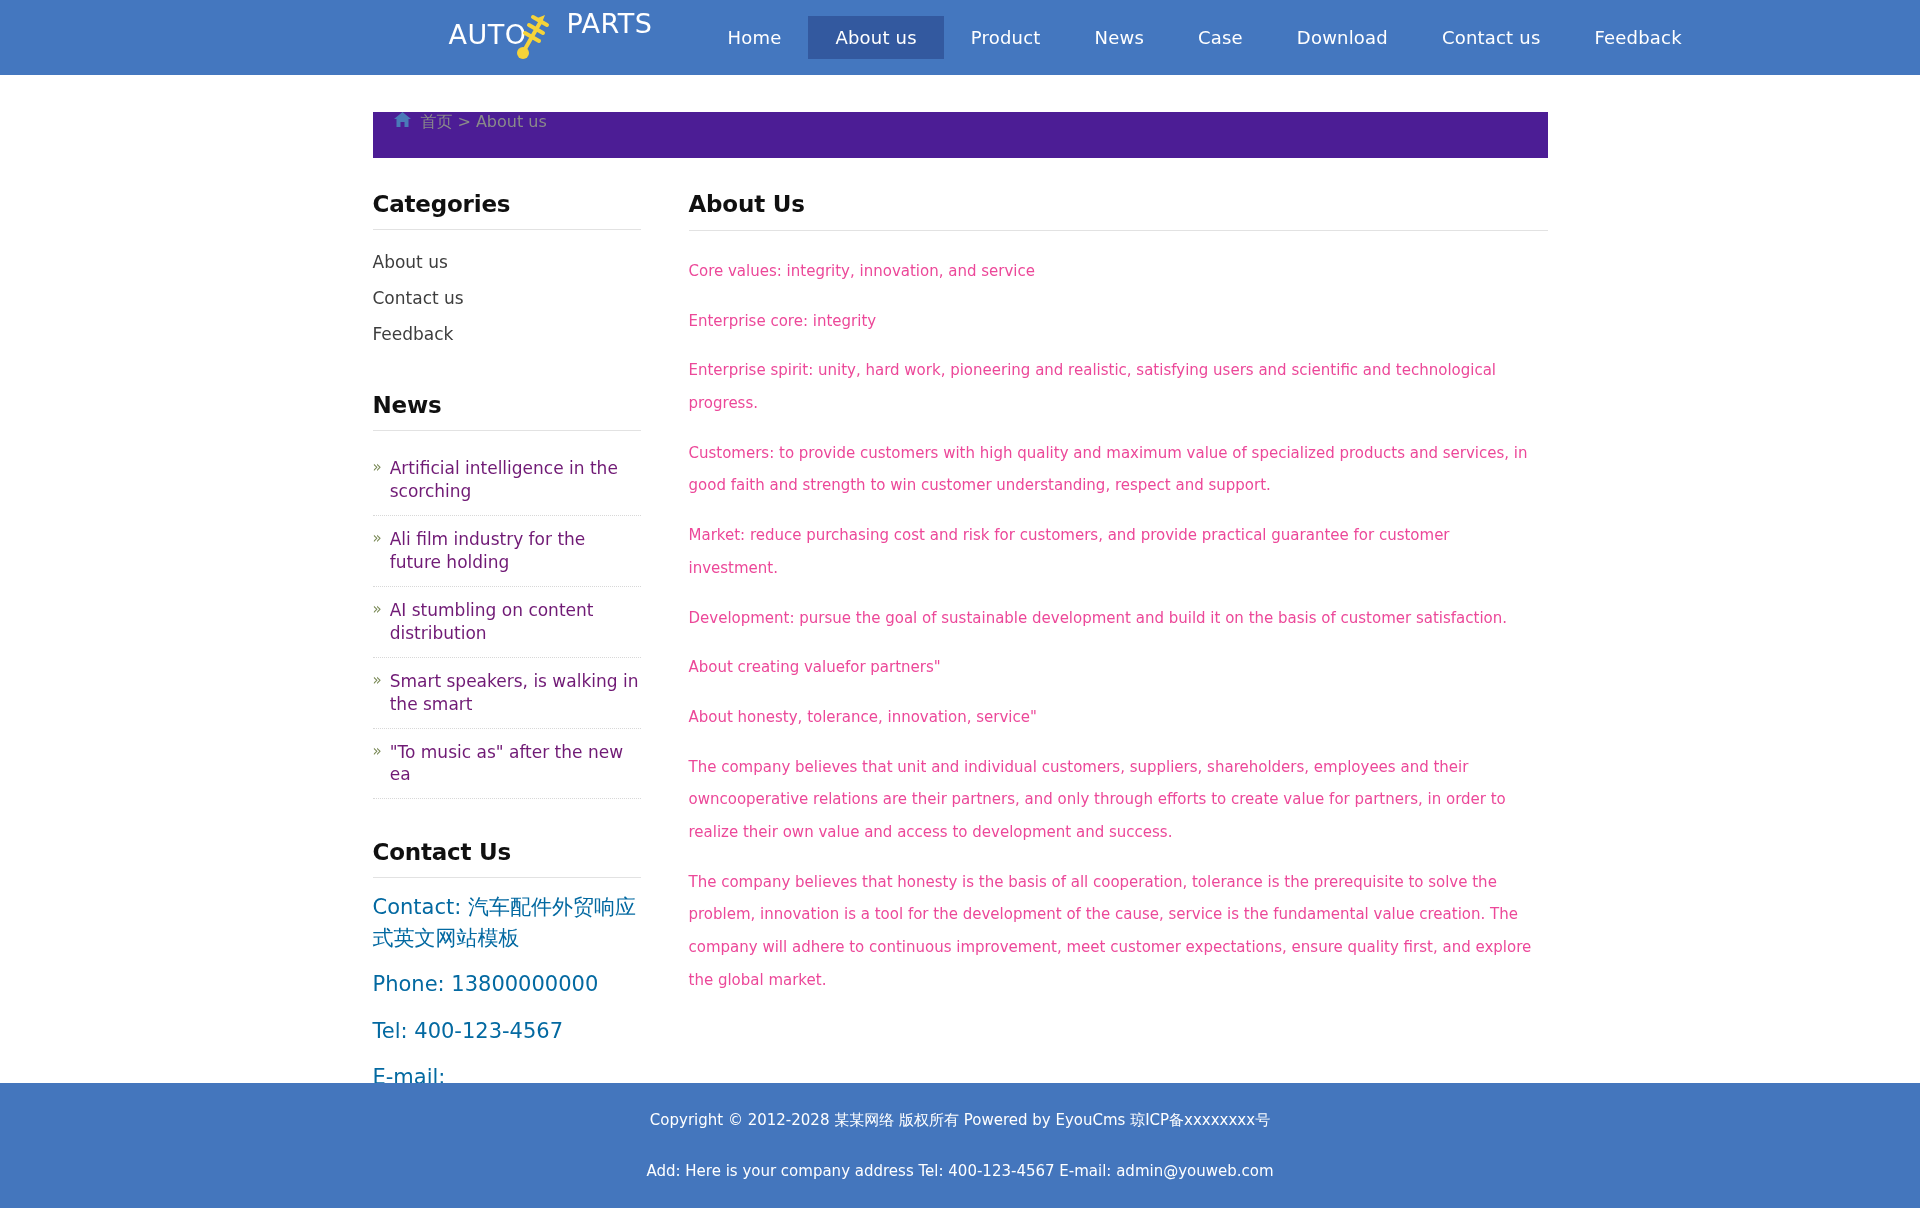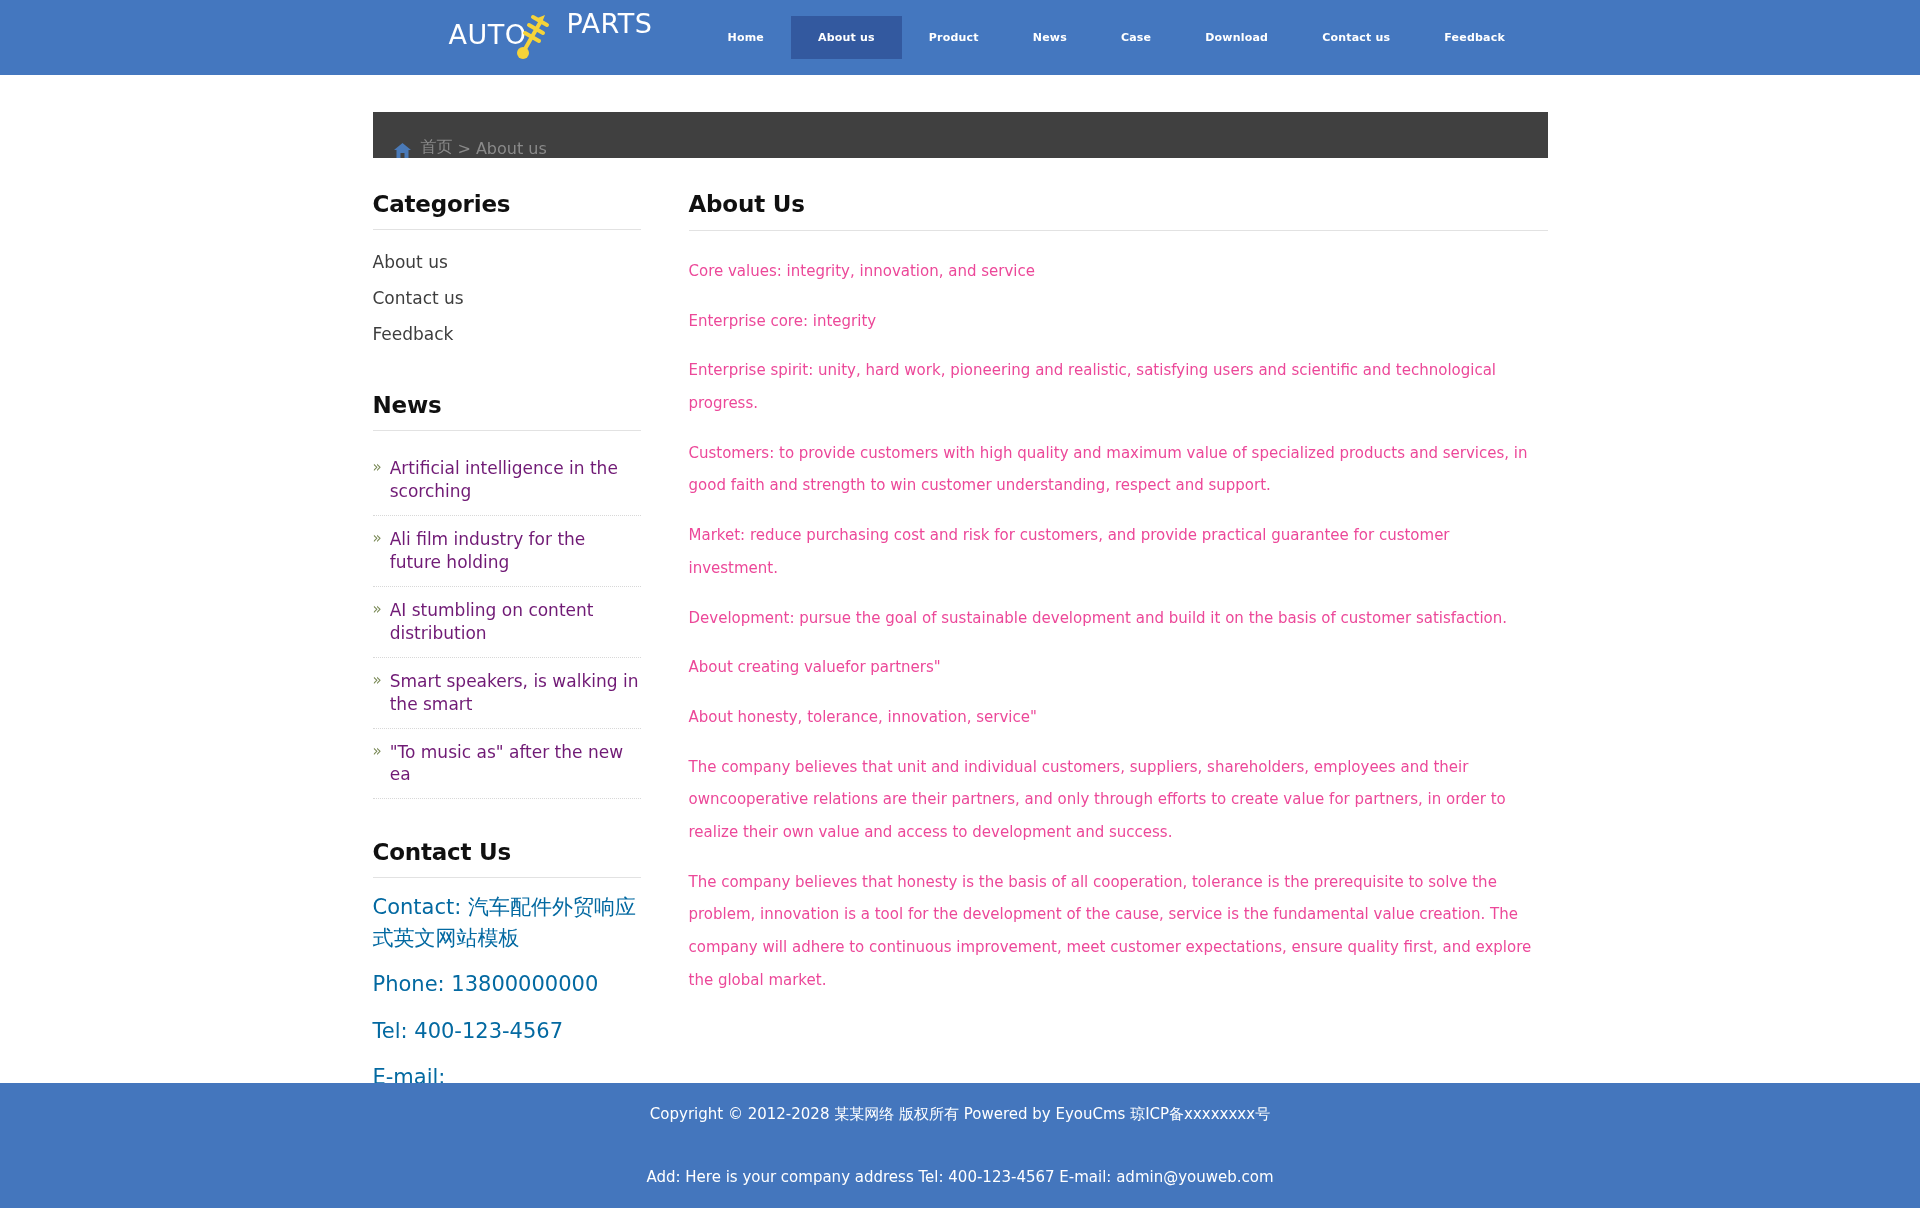--- a/index.html
+++ b/index.html
@@ -56,41 +56,41 @@
     display: flex;
     align-items: stretch;
     margin-left: 23px;
   }
   .nav-item {
     display: flex;
     align-items: center;
     justify-content: center;
     padding: 8px 27px;
     color: #ffffff;
-    font-size: 11px;
-    font-weight: bold;
+    font-size: 18px;
+    font-weight: normal;
     cursor: pointer;
     white-space: nowrap;
     letter-spacing: 0.2px;
   }
   .nav-item.active { background: #33599f; }
 
   
   .wrap {
     width: 1175px;
     margin: 0 auto;
     padding-top: 37px;
   }
 
   
   .crumb {
-    background: #404040;
+    background: #4c1d95;
     height: 46px;
     display: flex;
-    align-items: flex-end;
+    align-items: flex-start;
     padding-left: 21px;
     font-size: 16px;
     color: #8a8a8a;
   }
   .crumb-home-icon { margin-right: 10px; display: flex; align-items: center; }
   .crumb-sep { margin: 0 5px; }
 
   
   .cols {
     display: flex;
@@ -177,21 +177,21 @@
     background: #4476bd;
     color: #ffffff;
     display: flex;
     flex-direction: column;
     align-items: center;
     justify-content: center;
   }
   .footer-line {
     font-size: 15px;
     line-height: 1.1;
-    margin: 16px;
+    margin: 10px;
     padding: 7px 0;
     text-align: right;
   }
 </style>
 </head>
 <body>
 
 <div class="header">
   <div class="header-inner">
 

